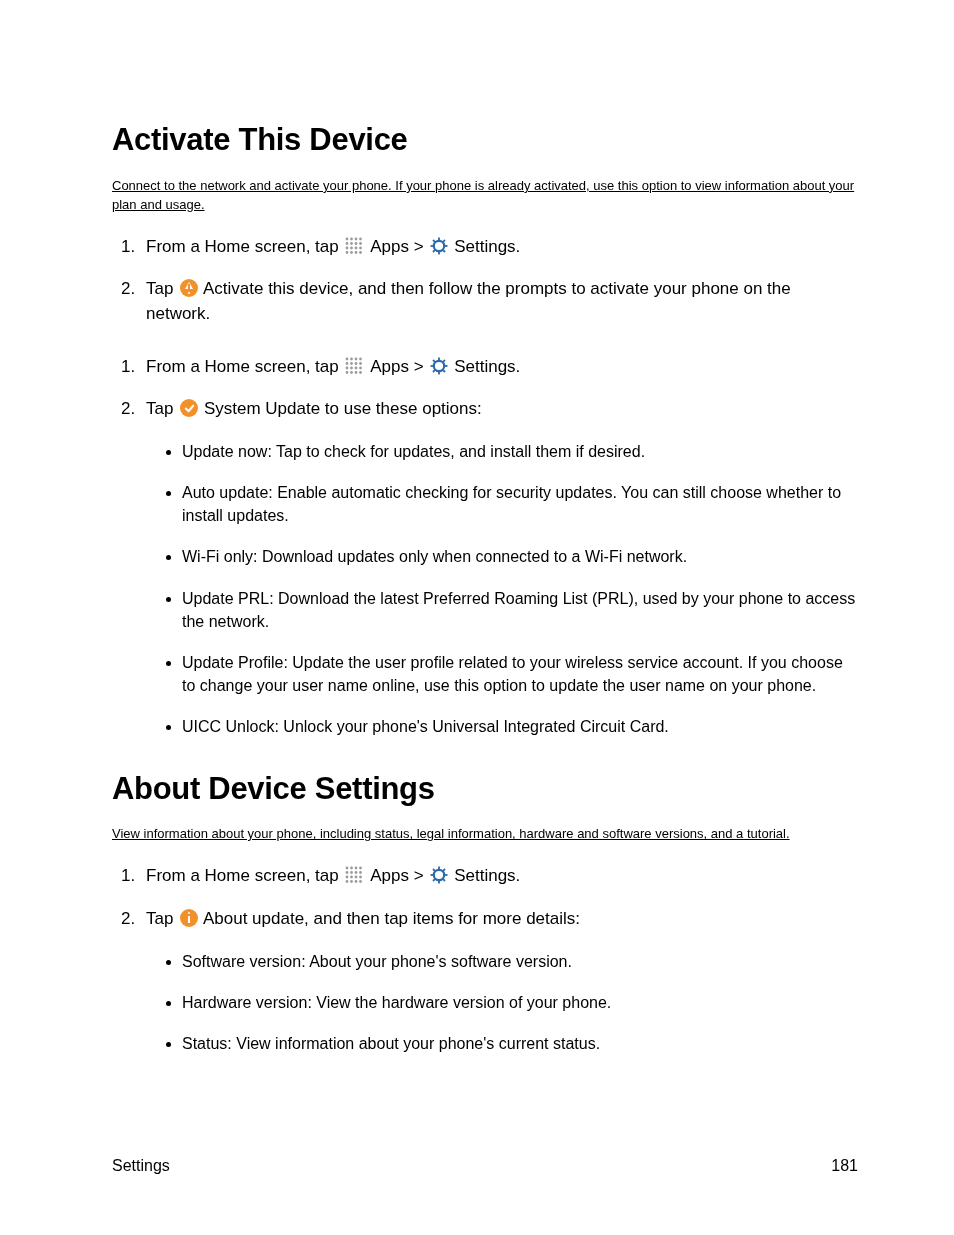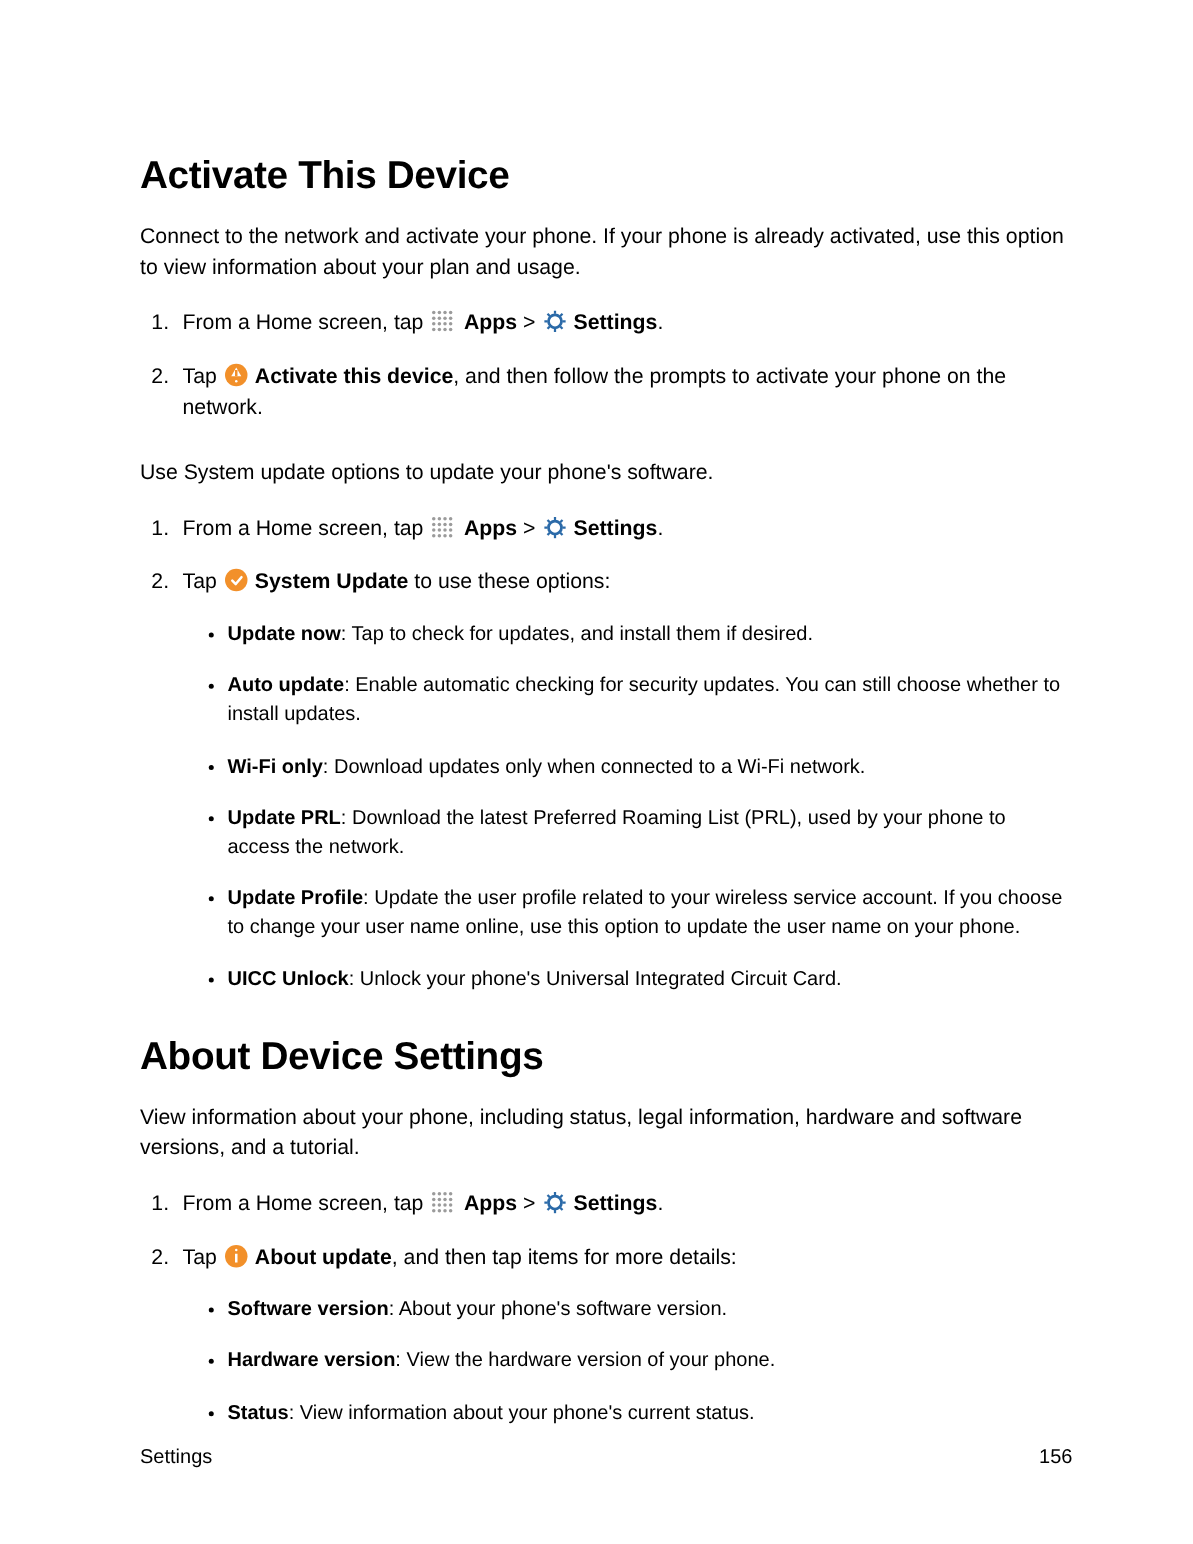--- a/index.html
+++ b/index.html
@@ -21,42 +21,43 @@
     font-family: Arial, "Arial Black", Helvetica, sans-serif;
     font-weight: 900;
     font-size: 31px;
     margin: 0 0 14px 0;
     letter-spacing: -0.3px;
   }
   h2.section-heading + p.intro {
     margin-top: 0;
   }
   p.intro {
-    font-size: 17px;
+    font-size: 13px;
     margin: 0 0 20px 0;
+    text-decoration: underline;
   }
   ol.steps {
     margin: 0 0 28px 0;
     padding-left: 28px;
     font-size: 17px;
   }
   ol.steps > li {
     margin: 0 0 18px 0;
     padding-left: 6px;
   }
   ul.bullets {
     list-style: disc;
     margin: 18px 0 0 0;
     padding-left: 36px;
   }
   ul.bullets > li {
     margin: 0 0 18px 0;
     font-size: 16px;
   }
-  .bold { font-weight: 700; text-align: right; }
+  .bold { font-weight: 400; text-align: right; }
   
   .ic {
     display: inline-block;
     vertical-align: -3px;
     margin: 0 1px 0 2px;
   }
   
   .ic-apps {
     width: 20px;
     height: 18px;
@@ -174,21 +175,20 @@
         <span class="ic ic-circle ic-orange ic-excl">
           <span class="e-tri"></span><span class="e-bang"></span><span class="e-dot"></span>
         </span>
         <span> </span>
         <span class="bold">Activate this device</span><span>, and then follow the prompts to activate your phone on the network.</span>
       </li>
     </ol>
   </div>
 
   <div class="section-block">
-    <p class="intro">Use System update options to update your phone's software.</p>
     <ol class="steps">
       <li>
         <span>From a Home screen, tap</span>
         <span class="ic ic-apps">
           <svg viewBox="0 0 20 18">
             <g fill="#9b9b9b">
               <circle cx="2" cy="2" r="1.4"></circle>
                 <circle cx="6.5" cy="2" r="1.4"></circle>
                 <circle cx="11" cy="2" r="1.4"></circle>
                 <circle cx="15.5" cy="2" r="1.4"></circle>
@@ -305,15 +305,15 @@
           <li><span class="bold">Software version</span><span>: About your phone's software version.</span></li>
           <li><span class="bold">Hardware version</span><span>: View the hardware version of your phone.</span></li>
           <li><span class="bold">Status</span><span>: View information about your phone's current status.</span></li>
         </ul>
       </li>
     </ol>
   </div>
 
   <div class="footer">
     <span>Settings</span>
-    <span>156</span>
+    <span>181</span>
   </div>
 </div>
 
 </body></html>

